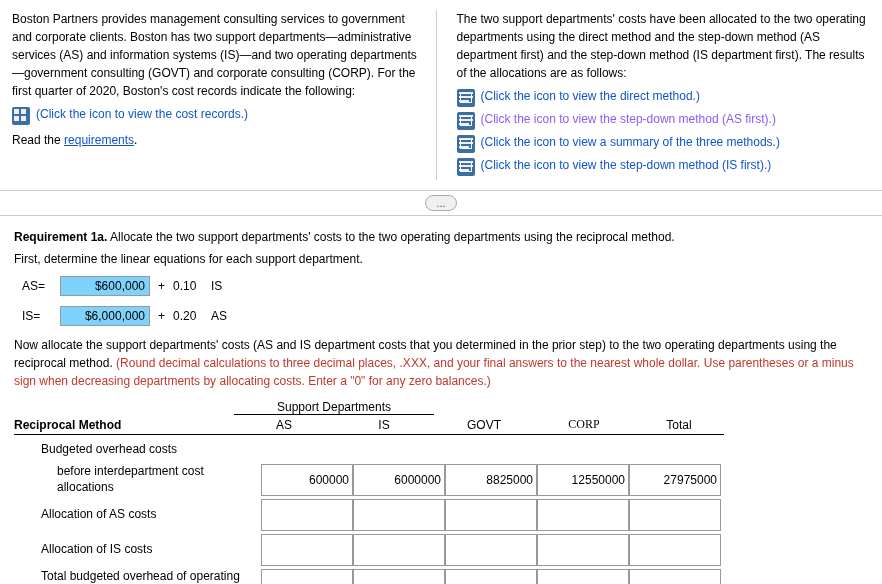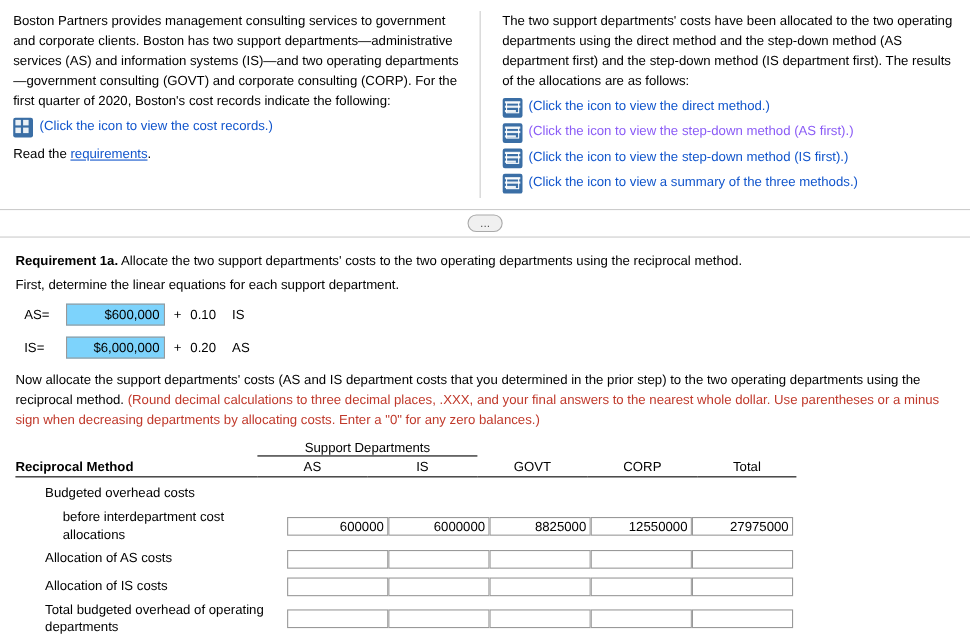--- a/index.html
+++ b/index.html
@@ -227,20 +227,21 @@
       border-bottom: 1px solid #000;
       padding-bottom: 2px;
     }
 
     .col-corp {
       width: 100px;
       text-align: center;
       font-size: 12px;
       border-bottom: 1px solid #000;
       padding-bottom: 2px;
+      font-family: Liberation Serif, serif;
     }
 
     .col-total {
       width: 90px;
       text-align: center;
       font-size: 12px;
       border-bottom: 1px solid #000;
       padding-bottom: 2px;
     }
 
@@ -261,21 +262,21 @@
       width: 220px;
     }
 
     .row-label-indented {
       width: 220px;
       padding-left: 16px;
     }
 
     .cell-input {
       width: 92px;
-      height: 17px;
+      height: 32px;
       border: 1px solid #999;
       background: #fff;
       font-size: 12px;
       text-align: right;
       padding-right: 3px;
     }
 
     .cell-input.filled {
       background: #fff;
     }
@@ -327,31 +328,31 @@
       <span style="color:#8b5cf6;">(Click the icon to view the step-down method (AS first).)</span>
     </div>
     <div class="icon-link">
       <span class="icon-box" style="display:inline-block;width:18px;height:18px;background:#3a6ea5;border-radius:2px;flex-shrink:0;margin-top:1px;position:relative;">
         <svg width="18" height="18" viewBox="0 0 18 18" xmlns="http://www.w3.org/2000/svg" style="position:absolute;top:0;left:0;">
           <rect x="2" y="3" width="14" height="2" fill="white" opacity="0.9"></rect>
           <rect x="2" y="7" width="14" height="2" fill="white" opacity="0.9"></rect>
           <rect x="2" y="11" width="10" height="2" fill="white" opacity="0.9"></rect>
         </svg>
       </span>
-      <span style="color:#1155cc;">(Click the icon to view the step-down method (IS first).)</span>
+      <span style="color:#1155cc;">(Click the icon to view a summary of the three methods.)</span>
     </div>
     <div class="icon-link">
       <span class="icon-box" style="display:inline-block;width:18px;height:18px;background:#3a6ea5;border-radius:2px;flex-shrink:0;margin-top:1px;position:relative;">
         <svg width="18" height="18" viewBox="0 0 18 18" xmlns="http://www.w3.org/2000/svg" style="position:absolute;top:0;left:0;">
           <rect x="2" y="3" width="14" height="2" fill="white" opacity="0.9"></rect>
           <rect x="2" y="7" width="14" height="2" fill="white" opacity="0.9"></rect>
           <rect x="2" y="11" width="10" height="2" fill="white" opacity="0.9"></rect>
         </svg>
       </span>
-      <span style="color:#1155cc;">(Click the icon to view a summary of the three methods.)</span>
+      <span style="color:#1155cc;">(Click the icon to view the step-down method (IS first).)</span>
     </div>
   </div>
 </div>
 
 <div class="divider-row">
   <button class="ellipsis-btn">...</button>
 </div>
 
 <div class="main-content">
 

